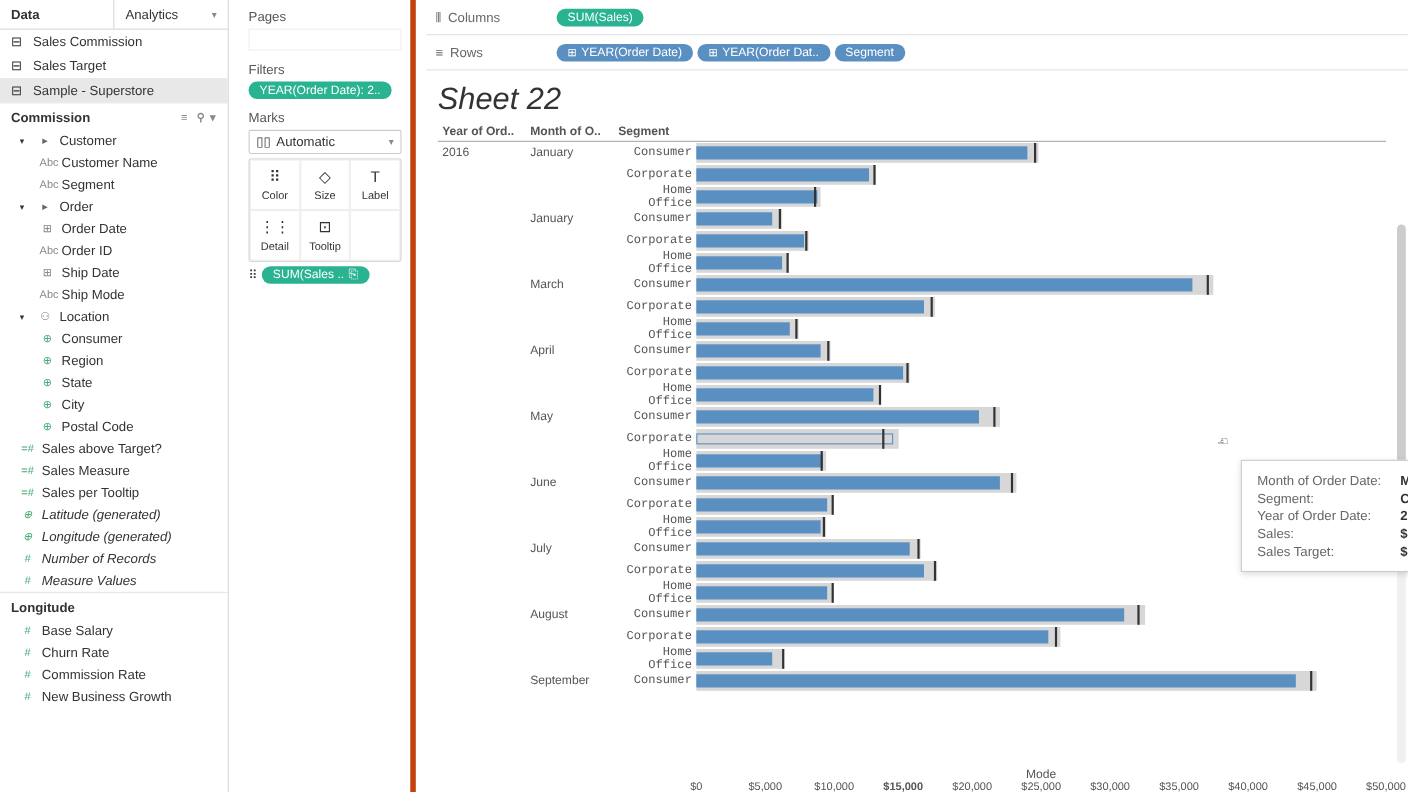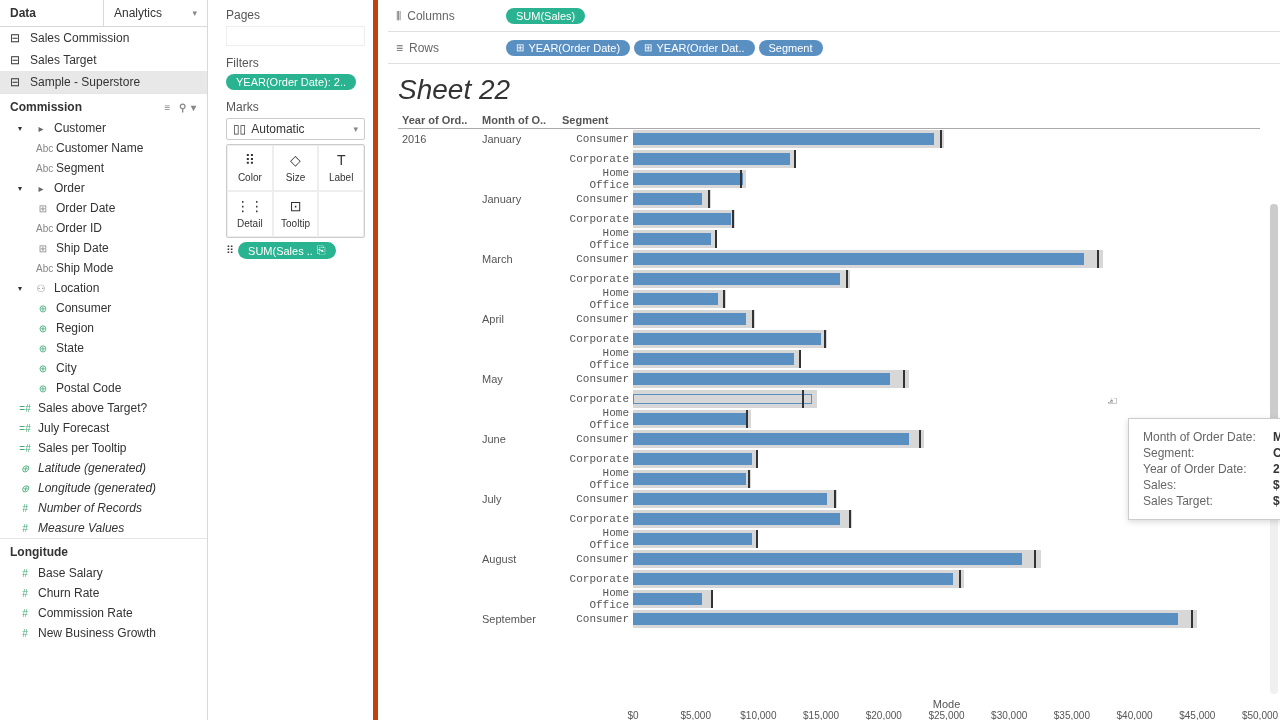--- a/index.html
+++ b/index.html
@@ -173,21 +173,21 @@
           <span>Postal Code</span>
         </div>
       </div>
     <div class="tree" id="meas-tree">
         <div class="tree-item">
           <span class="typ calc">=#</span>
           <span>Sales above Target?</span>
         </div>
         <div class="tree-item">
           <span class="typ calc">=#</span>
-          <span>July Forecast</span>
+          <span>Sales Measure</span>
         </div>
         <div class="tree-item">
           <span class="typ calc">=#</span>
           <span>Sales per Tooltip</span>
         </div>
         <div class="tree-item italic">
           <span class="typ globe">⊕</span>
           <span>Latitude (generated)</span>
         </div>
         <div class="tree-item italic">
@@ -547,21 +547,21 @@
             </div>
           </div>
         </div>
       <div class="axis-row">
         <div class="axis-spacer"></div>
         <div class="axis" id="axis">
           <div class="axis-title">Mode</div>
         <div class="ticklbl" style="left: 0%;">$0</div>
             <div class="ticklbl" style="left: 10%;">$5,000</div>
             <div class="ticklbl" style="left: 20%;">$10,000</div>
-            <div class="ticklbl" style="left: 30%;">$15,000</div>
+            <div class="ticklbl" style="left: 30%; font-weight: bold;">$15,000</div>
             <div class="ticklbl" style="left: 40%;">$20,000</div>
             <div class="ticklbl" style="left: 50%;">$25,000</div>
             <div class="ticklbl" style="left: 60%;">$30,000</div>
             <div class="ticklbl" style="left: 70%;">$35,000</div>
             <div class="ticklbl" style="left: 80%;">$40,000</div>
             <div class="ticklbl" style="left: 90%;">$45,000</div>
             <div class="ticklbl" style="left: 100%;">$50,000</div>
           </div>
       </div>
 

